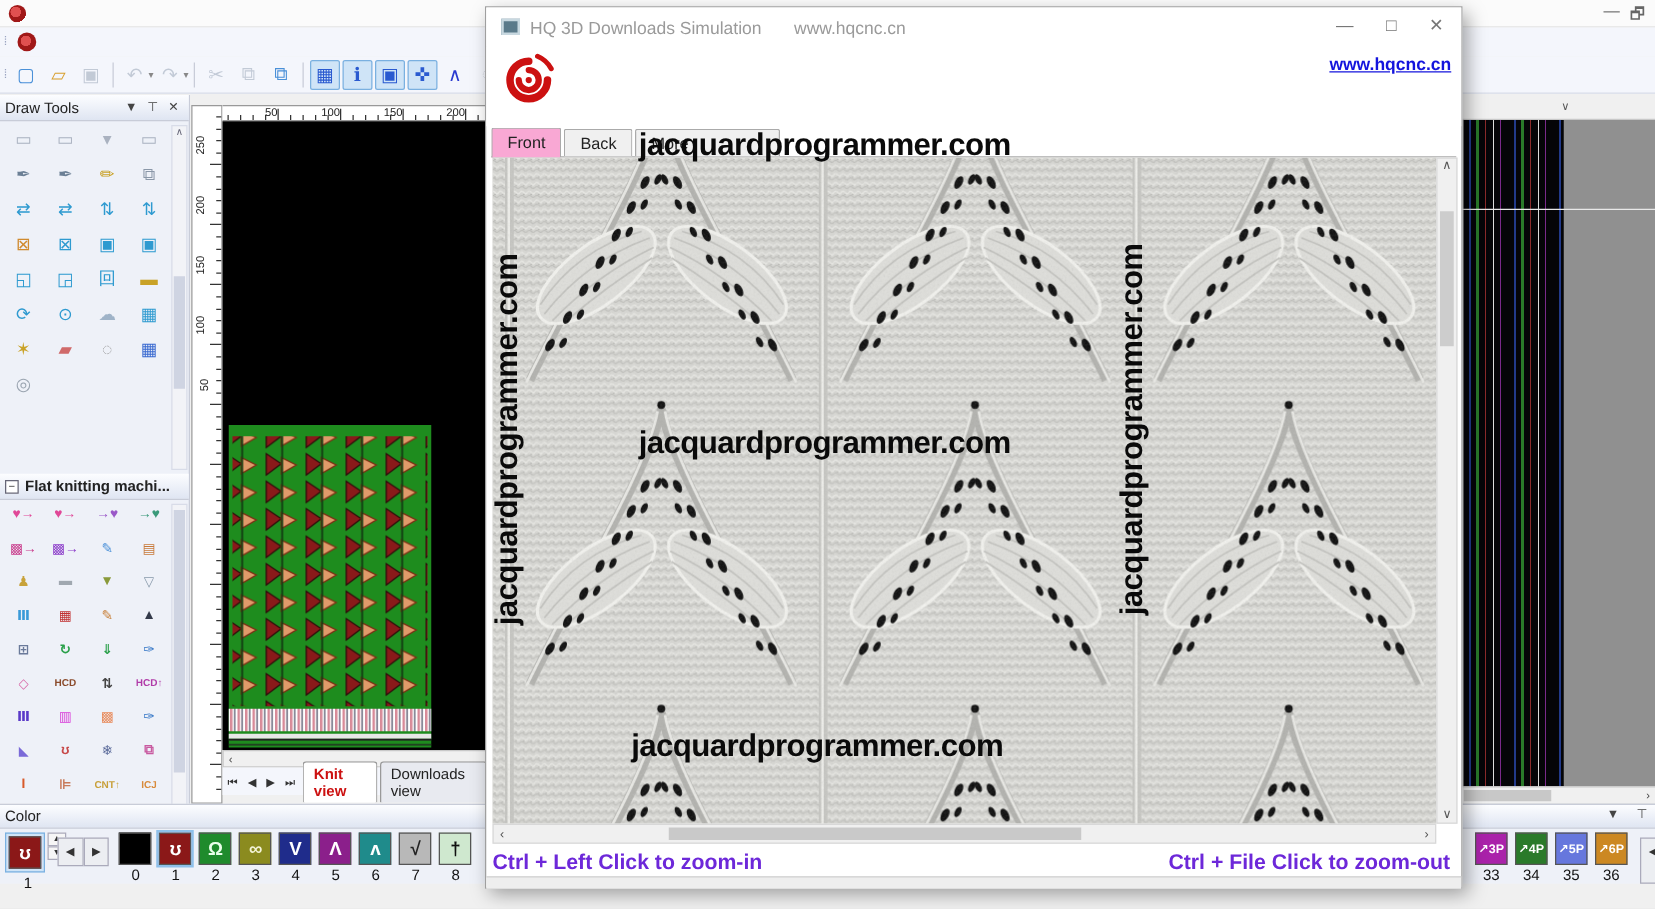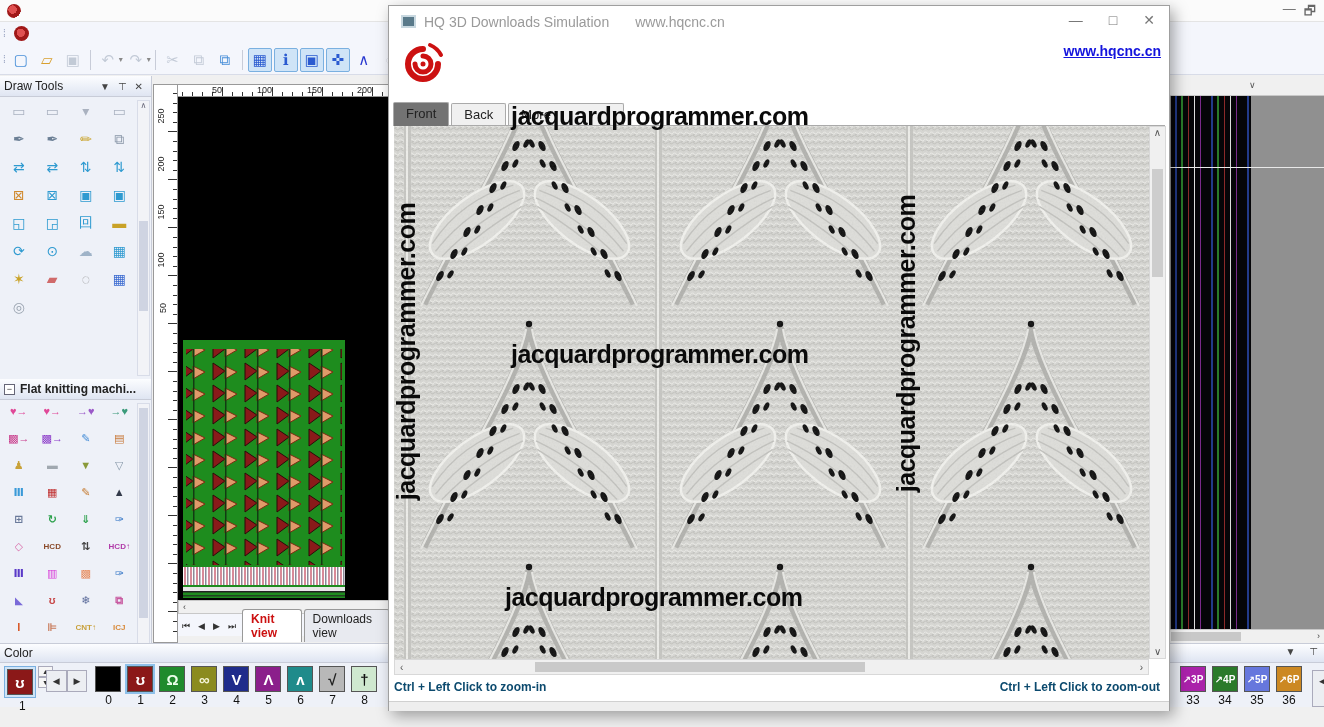--- a/index.html
+++ b/index.html
@@ -130,30 +130,30 @@
   #logo-swirl { width:52px; height:46px; }
   #logo-text { margin-left:6px; }
   #logo-cn { font-size:26px; font-weight:bold; color:#111; letter-spacing:2px; line-height:26px;}
   #logo-en { font-size:11px; font-weight:bold; color:#111; letter-spacing:1.5px; margin-top:2px;}
   #dlg-link { position:absolute; right:8px; top:6px; color:#1414dd; font-weight:bold;
     font-size:14px; text-decoration:underline; }
   #dlg-tabs { left:4px; top:96px; width:772px; height:24px; display:flex; align-items:flex-end;
     border-bottom:1px solid #aaa; }
   .dtab { padding:3px 12px; font-size:13px; color:#222; background:#f0f0f0;
     border:1px solid #aaa; border-bottom:none; border-radius:2px 2px 0 0; margin-right:2px;}
-  .dtab.sel { background:#737373; position:relative; top:1px; padding-bottom:5px; }
+  .dtab.sel { background:#f9a8d4; position:relative; top:1px; padding-bottom:5px; }
   .dtab.wide { width:116px; }
   #dlg-image { left:5px; top:120px; width:755px; height:533px; overflow:hidden; background:#d7d7d3;}
   #dlg-vscroll { left:760px; top:120px; width:17px; height:533px; background:#f0f0f0;
     border:1px solid #d8d8d8; font-size:10px; color:#555; text-align:center;}
   #dlg-vscroll .thumb { left:2px; top:42px; width:11px; height:108px; background:#cdcdcd; position:absolute;}
   #dlg-hscroll { left:5px; top:653px; width:755px; height:16px; background:#f0f0f0;
     border:1px solid #d8d8d8; font-size:10px; color:#555; display:flex; align-items:center;}
   #dlg-hscroll .thumb { left:140px; top:2px; width:330px; height:10px; background:#c9c9c9; position:absolute;}
-  #dlg-hints { left:5px; top:674px; width:772px; height:20px; font-size:12px; font-weight:bold; color:#0c4a6e;}
+  #dlg-hints { left:5px; top:674px; width:772px; height:20px; font-size:17px; font-weight:bold; color:#6d28d9;}
   #hint-out { position:absolute; right:6px; top:0; }
   #dlg-bottom { left:0; top:695px; width:780px; height:10px; background:#eee; border-top:1px solid #d0d0d0;}
   .wm { position:absolute; font-size:25px; font-weight:bold; color:#0a0a0a;
     letter-spacing:-0.5px; white-space:nowrap; z-index:5; }
   .wm.vert { width:300px; text-align:center; transform:rotate(-90deg); }
 </style>
 </head>
 <body>
 
 <div id="app">
@@ -620,21 +620,21 @@
       <div class="thumb"></div>
       <span class="abs" style="left:4px;bottom:1px;">∨</span>
     </div>
     <div class="abs" id="dlg-hscroll">
       <span style="padding:0 5px;">‹</span>
       <div class="thumb"></div>
       <span class="abs" style="right:5px;">›</span>
     </div>
     <div class="abs" id="dlg-hints">
       <span>Ctrl + Left Click to zoom-in</span>
-      <span id="hint-out">Ctrl + Left Click to zoom-out</span>
+      <span id="hint-out">Ctrl + File Click to zoom-out</span>
     </div>
     <div class="abs" id="dlg-bottom"></div>
     <div id="wm-holder">
         <div class="wm" style="left: 122px; top: 96px;">jacquardprogrammer.com</div>
         <div class="wm" style="left: 122px; top: 334px;">jacquardprogrammer.com</div>
         <div class="wm" style="left: 116px; top: 577px;">jacquardprogrammer.com</div>
         <div class="wm vert" style="left: -133px; top: 331px;">jacquardprogrammer.com</div>
         <div class="wm vert" style="left: 367px; top: 323px;">jacquardprogrammer.com</div>
       </div>
   </div>

